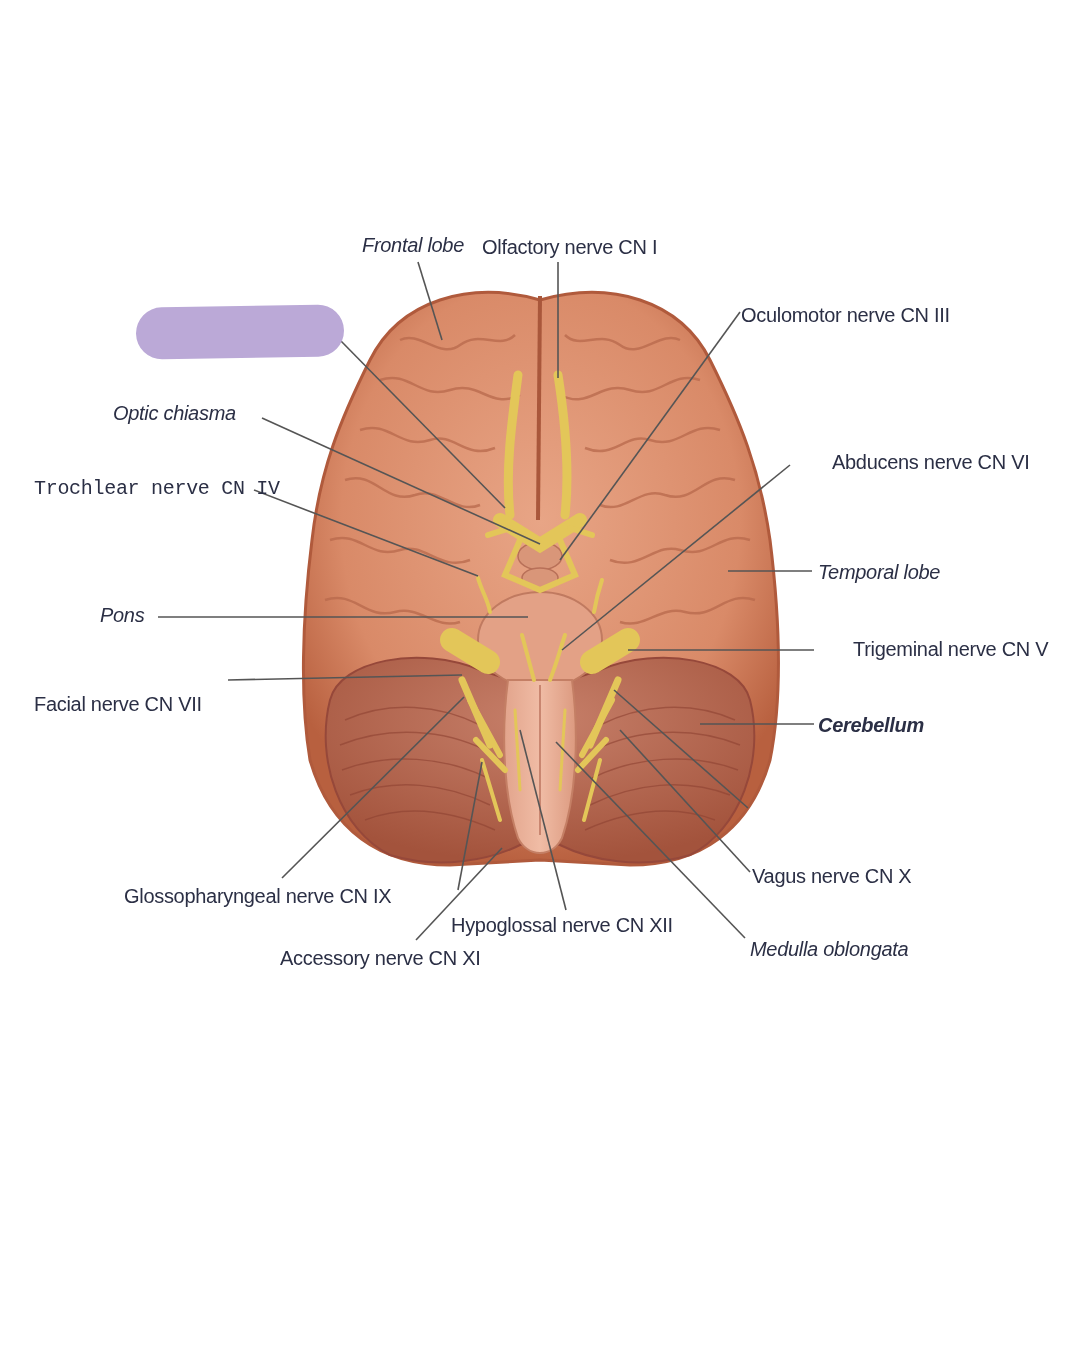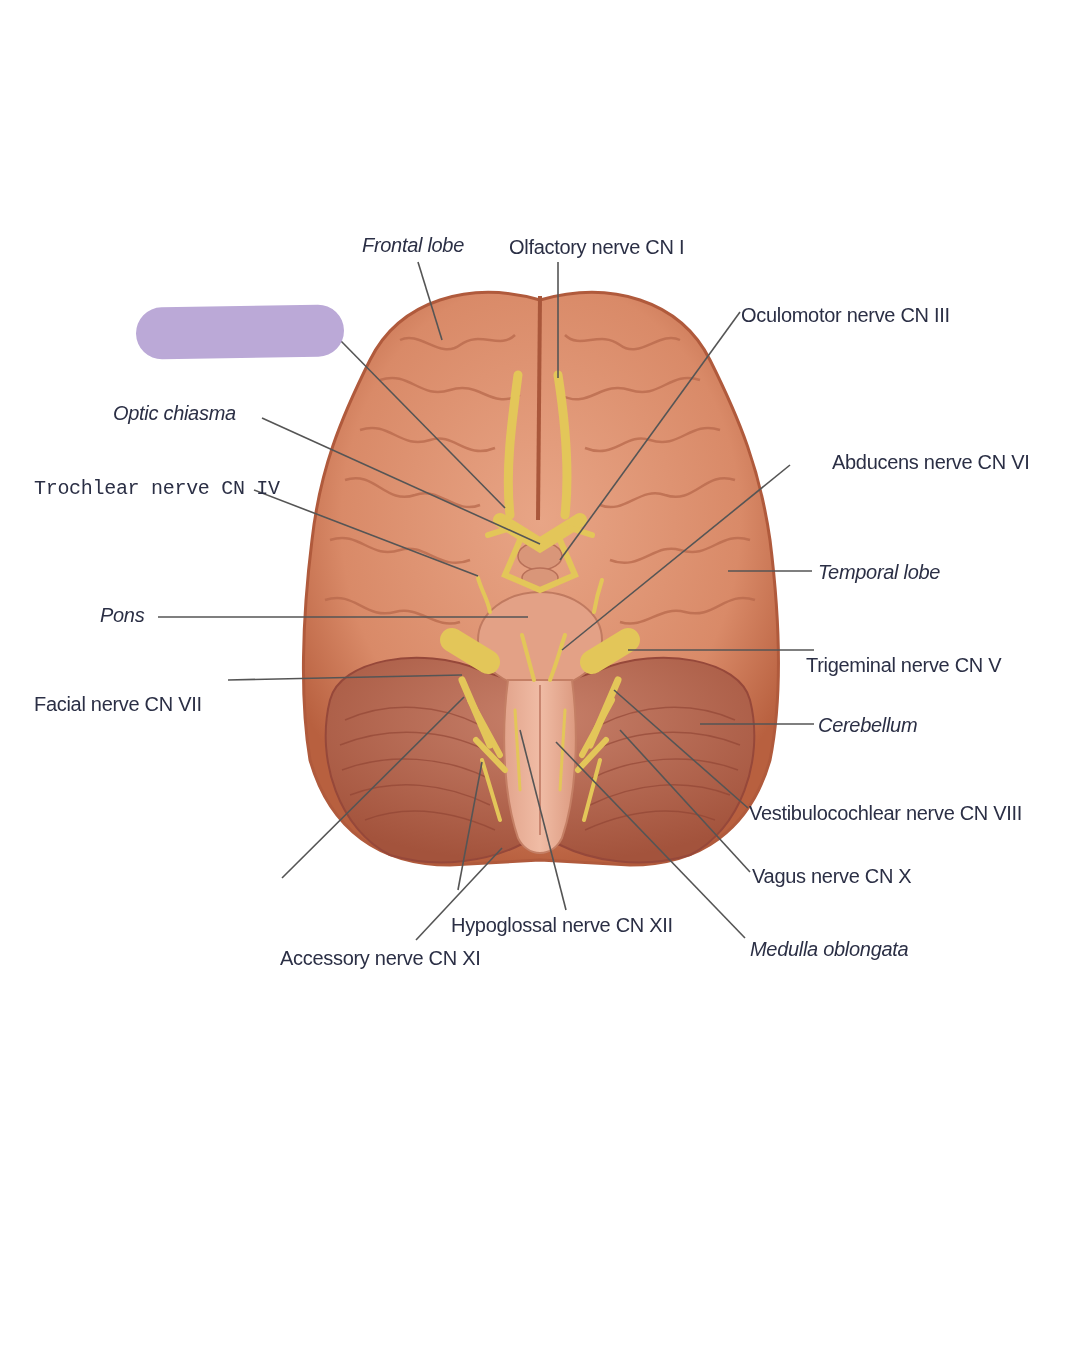--- a/index.html
+++ b/index.html
@@ -132,29 +132,29 @@
       <line x1="458" y1="890" x2="482" y2="762"></line>
       <line x1="416" y1="940" x2="502" y2="848"></line>
       <line x1="566" y1="910" x2="520" y2="730"></line>
       <line x1="745" y1="938" x2="556" y2="742"></line>
     </g>
   </svg>
 
   <div class="redact"></div>
 
   <div class="lbl it" style="left:362px; top:233px;">Frontal lobe</div>
-  <div class="lbl" style="left:509px; top:235px;">Olfactory nerve CN I</div>
+  <div class="lbl" style="left:482px; top:235px;">Olfactory nerve CN I</div>
   <div class="lbl" style="left:741px; top:303px;">Oculomotor nerve CN III</div>
   <div class="lbl it" style="left:113px; top:401px;">Optic chiasma</div>
   <div class="lbl" style="left:794px; top:450px;margin-left:38px;">Abducens nerve CN VI</div>
   <div class="lbl" style="left:34px; top:477px;font-family:Liberation Mono, monospace;">Trochlear nerve CN IV</div>
   <div class="lbl it" style="left:818px; top:560px;">Temporal lobe</div>
   <div class="lbl it" style="left:100px; top:603px;">Pons</div>
-  <div class="lbl" style="left:806px; top:637px;margin-top:16px;">Trigeminal nerve CN V</div>
+  <div class="lbl" style="left:853px; top:637px;">Trigeminal nerve CN V</div>
   <div class="lbl" style="left:34px; top:692px;">Facial nerve CN VII</div>
-  <div class="lbl it" style="left:818px; top:713px;">Cerebellum</div>
-  <div class="lbl" style="left:749px; top:801px;">Vestibulocochlear nerve CN VIII</div>
+  <div class="lbl it" style="left:818px; top:713px;font-weight:bold;">Cerebellum</div>
   <div class="lbl" style="left:752px; top:864px;">Vagus nerve CN X</div>
+  <div class="lbl" style="left:124px; top:884px;">Glossopharyngeal nerve CN IX</div>
   <div class="lbl" style="left:451px; top:913px;">Hypoglossal nerve CN XII</div>
   <div class="lbl it" style="left:750px; top:929px;margin-top:8px;">Medulla oblongata</div>
   <div class="lbl" style="left:280px; top:946px;">Accessory nerve CN XI</div>
 
 </div>
 
 </body></html>

